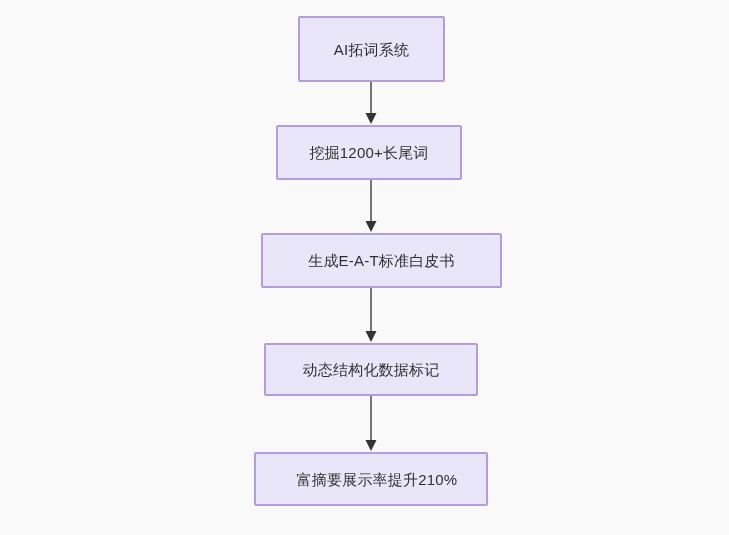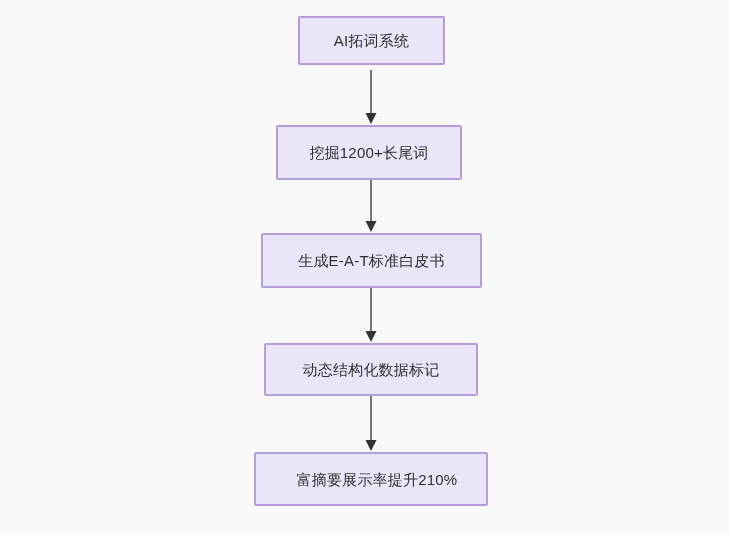--- a/index.html
+++ b/index.html
@@ -32,25 +32,25 @@
     font-size: 15px;
     font-family: "Liberation Sans", "DejaVu Sans", sans-serif;
     letter-spacing: 0.2px;
     white-space: nowrap;
     line-height: 1;
   }
   .node-label {
     display: block;
   }
   
-  .node-1 { left: 298px; top: 16px;  width: 147px; height: 49px; }
+  .node-1 { left: 298px; top: 16px;  width: 147px; height: 66px; }
   
   .node-2 { left: 276px; top: 125px; width: 186px; height: 55px; }
   
-  .node-3 { left: 261px; top: 233px; width: 221px; height: 55px; }
+  .node-3 { left: 261px; top: 233px; width: 241px; height: 55px; }
   
   .node-4 { left: 264px; top: 343px; width: 214px; height: 53px; }
   
   .node-5 { left: 254px; top: 452px; width: 234px; height: 54px; padding-left: 12px; }
 
   .edge {
     position: absolute;
     left: 0;
     top: 0;
     width: 729px;

